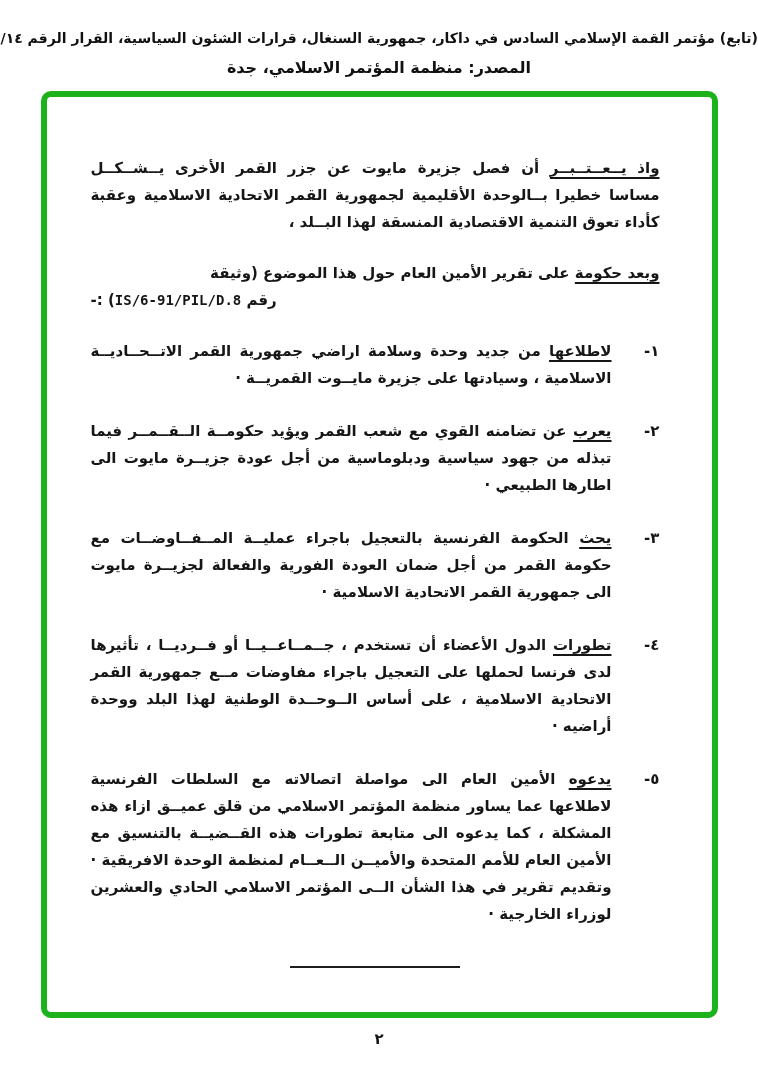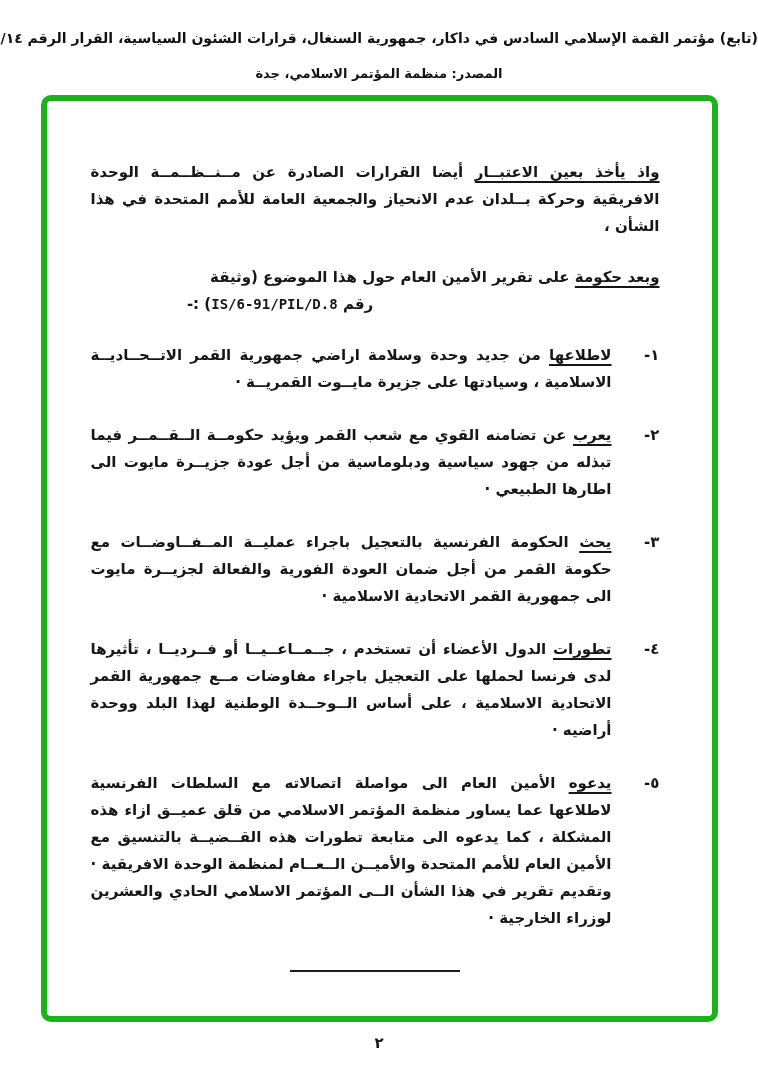--- a/index.html
+++ b/index.html
@@ -15,22 +15,22 @@
     text-align:center;
   }
   .hdr-line1{
     font-size:14px;
     font-weight:bold;
     letter-spacing:0;
     white-space:nowrap;
     color:#111;
   }
   .hdr-line2{
-    margin-top:20px;
-    font-size:13px;
+    margin-top:12px;
+    font-size:16px;
     font-weight:bold;
     color:#111;
   }
   
   .green-frame{
     box-sizing:border-box;
     width:677px;
     height:927px;
     margin:14px auto 0 auto;
     border:6px solid #1bb21b;
@@ -49,21 +49,21 @@
   p.para{margin:0 0 24px 0;}
   .lead{
     text-decoration:underline;
     text-underline-offset:4px;
     text-decoration-thickness:1.5px;
   }
   .doc-ref-line{
     padding-left:0;
     padding-right:0;
     margin-right:0;
-    text-align:center;
+    text-align:left;
     display:block;
     padding-right:190px;
   }
   .latin{direction:ltr;unicode-bidi:embed;font-family:"DejaVu Sans Mono","DejaVu Sans",monospace;font-size:14px;}
   
   .clause{
     display:flex;
     gap:22px;
     margin:0 0 26px 0;
   }
@@ -91,25 +91,25 @@
 <body>
 
 <div class="top-header">
   <div class="hdr-line1">(تابع) مؤتمر القمة الإسلامي السادس في داكار، جمهورية السنغال، قرارات الشئون السياسية، القرار الرقم ٦/١٤- س (ق أ)</div>
   <div class="hdr-line2">المصدر: منظمة المؤتمر الاسلامي، جدة</div>
 </div>
 
 <div class="green-frame">
   <div class="frame-content">
 
+    <p class="para">
+      <span class="lead">واذ يــعــتــبــر</span>
+      <span>أن فصل جزيرة مايوت عن جزر القمر الأخرى يــشــكــل مساسا خطيرا بــالوحدة الأقليمية لجمهورية القمر الاتحادية الاسلامية وعقبة كأداء تعوق التنمية الاقتصادية المنسقة لهذا البــلد ،</span>
+    </p>
 
-    <p class="para">
-      <span class="lead">واذ يأخذ بعين الاعتبــار</span>
-      <span>أيضا القرارات الصادرة عن مــنــظــمــة الوحدة الافريقية وحركة بــلدان عدم الانحياز والجمعية العامة للأمم المتحدة في هذا الشأن ،</span>
-    </p>
 
     <p class="para">
       <span class="lead">وبعد حكومة</span>
       <span>على تقرير الأمين العام حول هذا الموضوع (وثيقة</span>
       <span class="doc-ref-line">
         <span>رقم</span>
         <span class="latin">IS/6-91/PIL/D.8</span><span>) :-</span>
       </span>
     </p>
 

